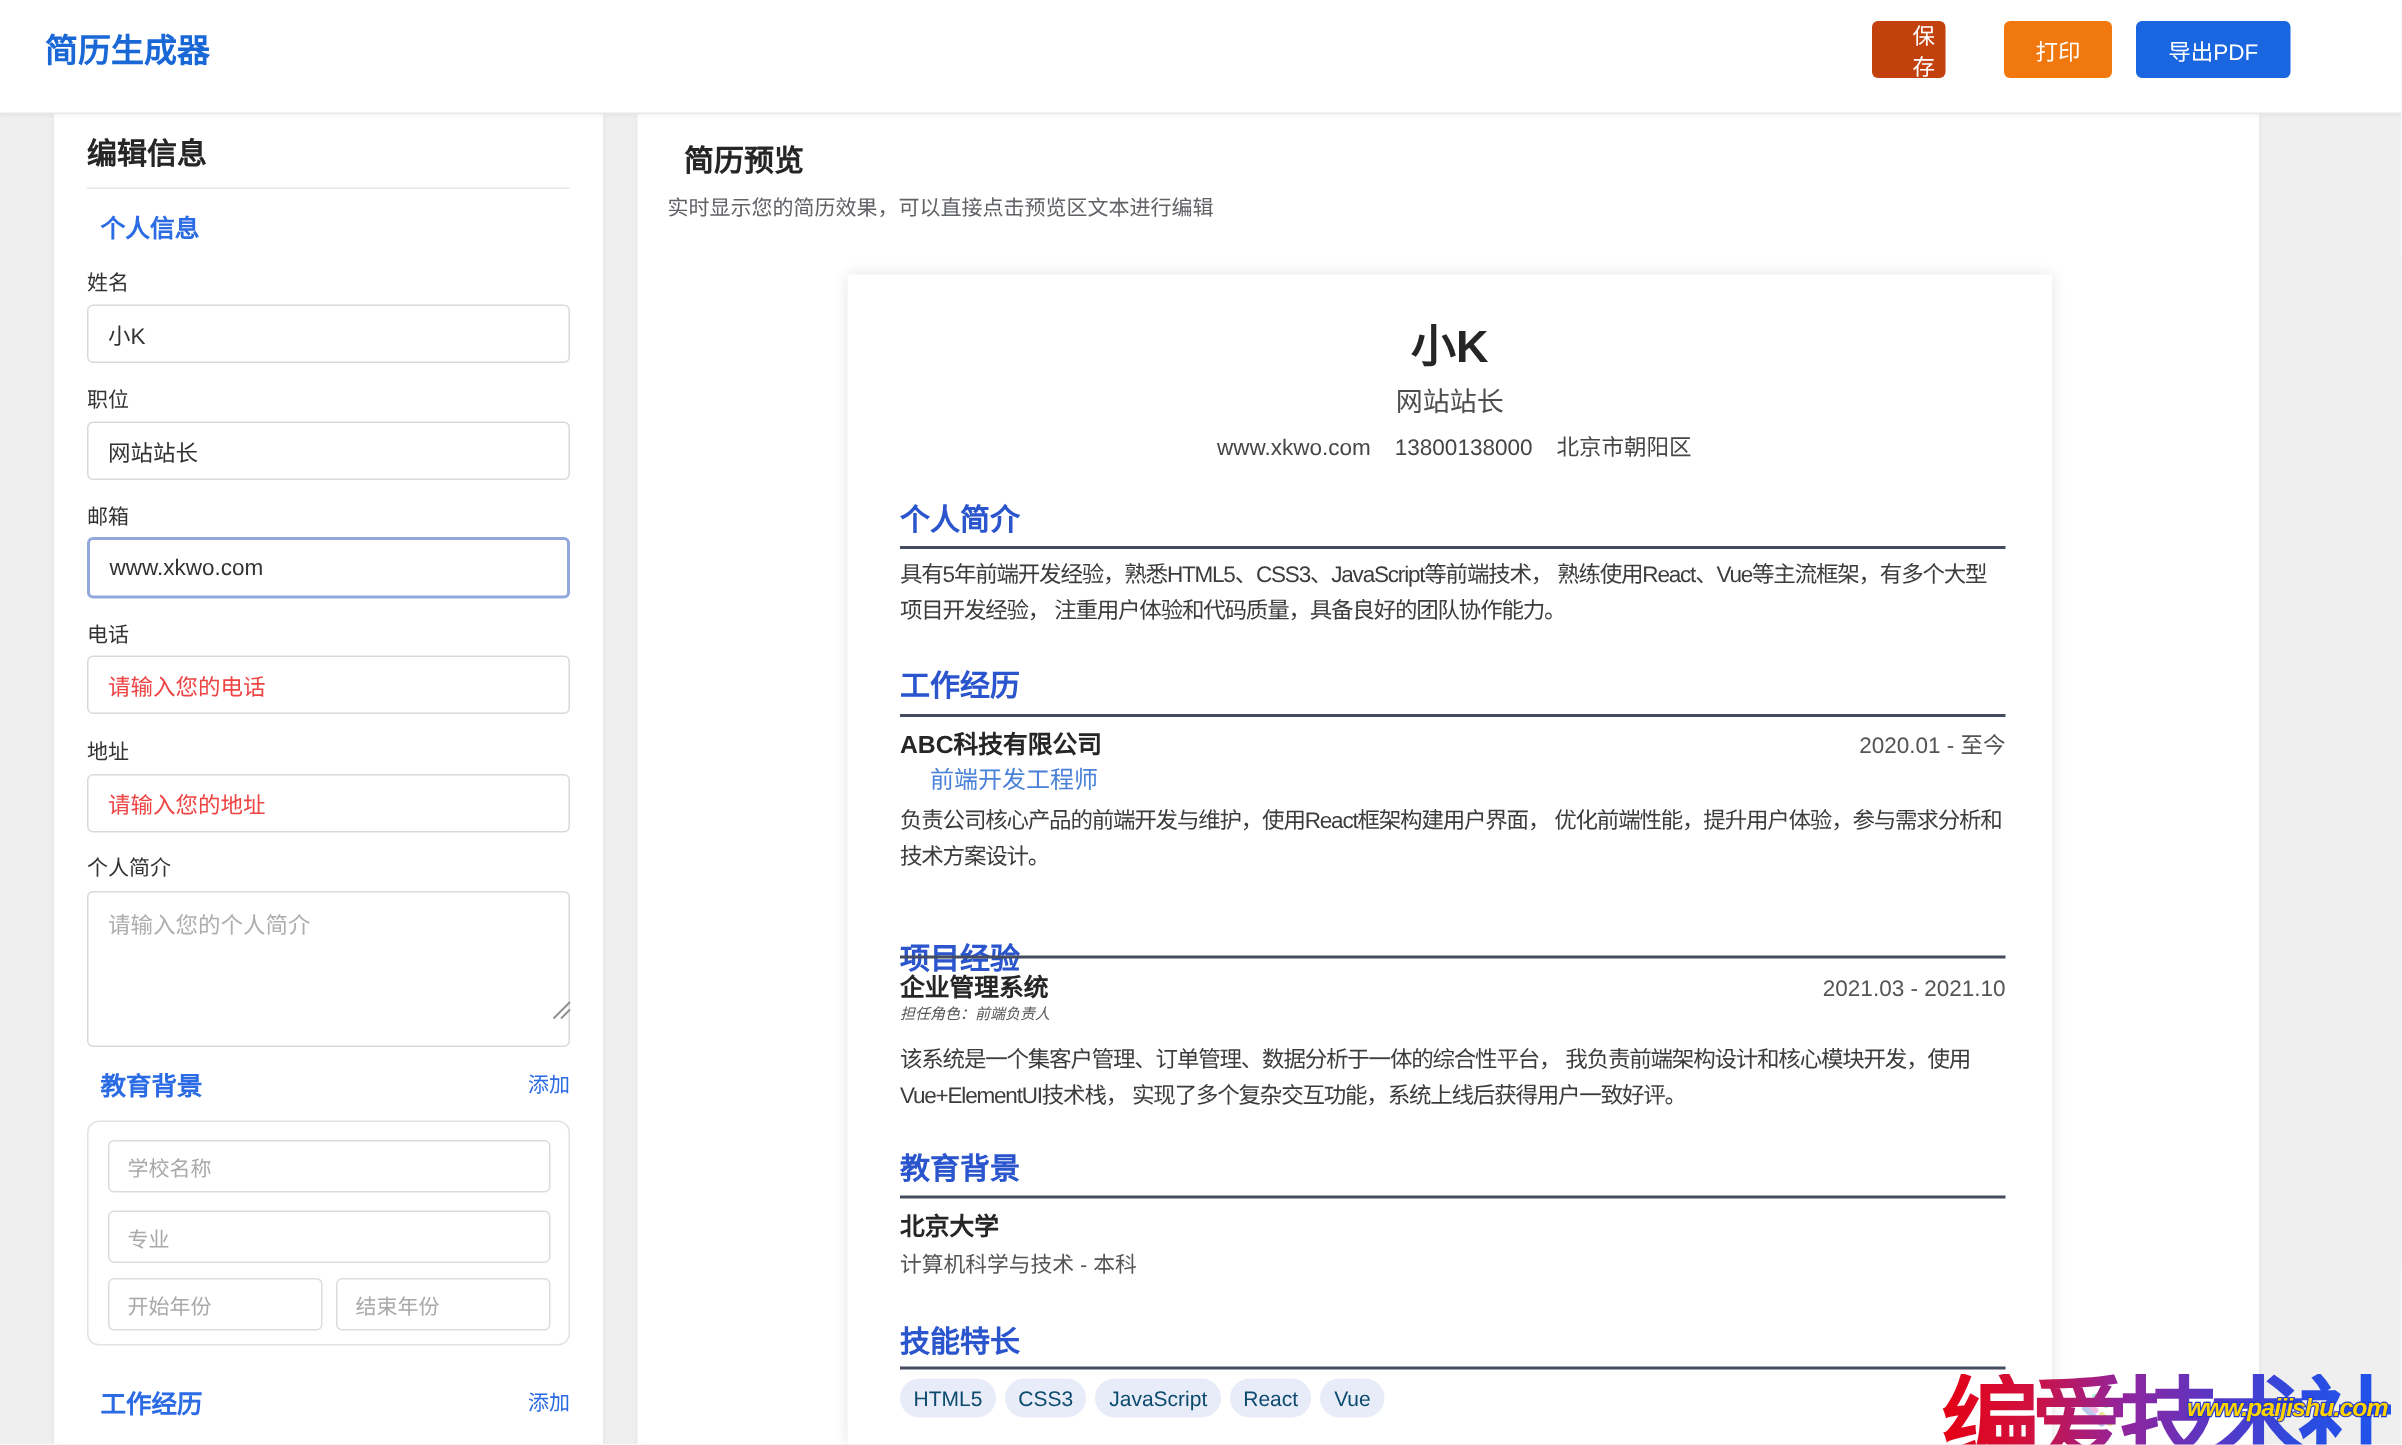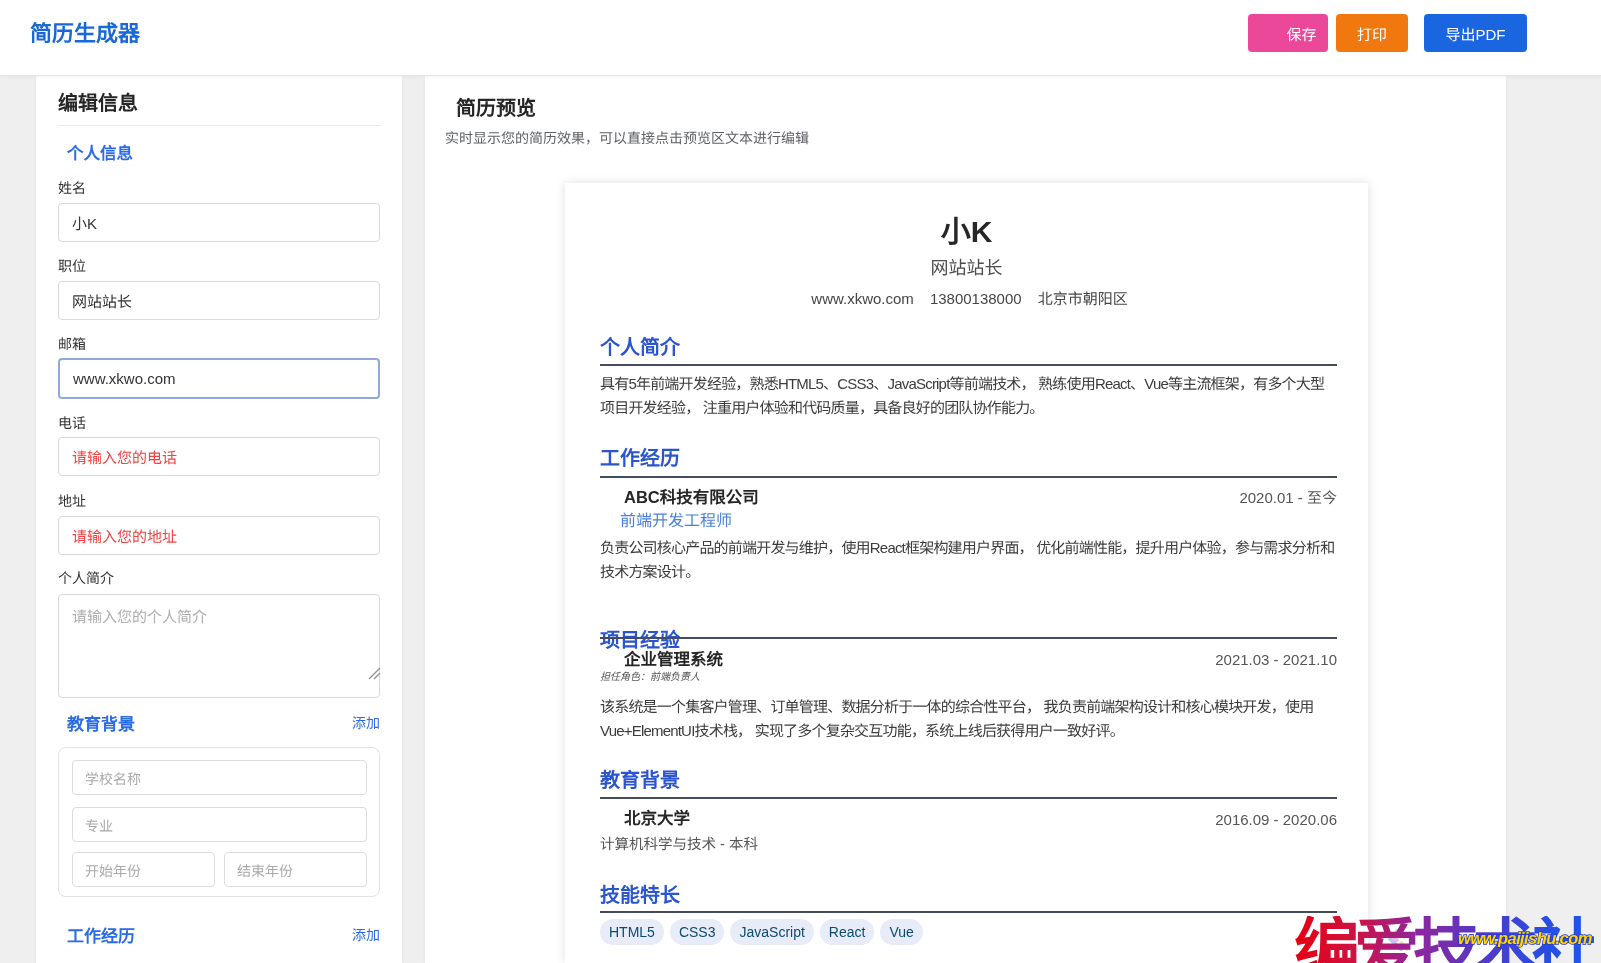--- a/index.html
+++ b/index.html
@@ -5,21 +5,21 @@
 <style>
   * { margin:0; padding:0; box-sizing:border-box; }
   html,body { width:1601px; height:963px; overflow:hidden; }
   body { background:#efefef; font-family:"Liberation Sans", sans-serif; position:relative; }
   
   .header { position:absolute; left:0; top:0; width:1601px; height:76px; background:#fff;
             border-bottom:1px solid #e7e7e7; box-shadow:0 1px 3px rgba(0,0,0,.05); z-index:5; }
   .logo { z-index:10; position:absolute; left:30px; top:23px; font-size:22px; font-weight:bold; color:#1a68d6; line-height:1; }
   .btn { z-index:10; position:absolute; top:14px; height:38px; border-radius:4px; color:#fff; font-size:15px;
          display:flex; align-items:center; justify-content:center; }
-  .btn-save { left:1248px; width:80px; background:#ec4899;padding-left:27px; }
+  .btn-save { left:1248px; width:49px; background:#c2410c;padding-left:27px; }
   .btn-print { left:1336px; width:72px; background:#f0780f; }
   .btn-pdf { left:1424px; width:103px; background:#1a66e0; }
   
   .left-card { position:absolute; left:36px; top:76px; width:366px; height:887px; background:#fff;
                box-shadow:0 1px 4px rgba(0,0,0,.06); }
   .right-card { position:absolute; left:425px; top:76px; width:1081px; height:887px; background:#fff;
                 box-shadow:0 1px 4px rgba(0,0,0,.06); }
   
   .l-title { position:absolute; left:58px; top:93px; font-size:20px; font-weight:bold; color:#262626; line-height:1; }
   .l-hr { position:absolute; left:58px; top:125px; width:322px; height:1px; background:#e8e8e8; }
@@ -46,21 +46,21 @@
             font-size:30px; font-weight:bold; color:#262626; line-height:1; }
   .r-job { position:absolute; left:0; top:76px; width:803px; text-align:center;
            font-size:18px; color:#4d4d4d; line-height:1; }
   .r-contact { position:absolute; left:3px; top:108px; width:803px; text-align:center;
                font-size:15px; color:#464646; line-height:1; }
   .r-contact span { margin:0 8px; }
   .sec-title { position:absolute; left:35px; font-size:20px; font-weight:bold; color:#2a55cd; line-height:1; }
   .sec-line { position:absolute; left:35px; width:737px; height:2px; background:#454c5f; }
   .r-par { position:absolute; left:35px; width:739px; font-size:15px; color:#3c3c3c;
            line-height:23.5px; letter-spacing:-0.8px; }
-  .r-h3 { position:absolute; left:35px; font-size:16.5px; font-weight:bold; color:#262626; line-height:1;margin-left:24px; }
+  .r-h3 { position:absolute; left:35px; font-size:16.5px; font-weight:bold; color:#262626; line-height:1; }
   .r-date { position:absolute; width:737px; left:35px; text-align:right; font-size:15px; color:#555; line-height:1; }
   .r-role { position:absolute; left:35px; font-size:16px; color:#4a82d8; line-height:1; }
   .r-italic { position:absolute; left:35px; font-size:10px; color:#555; font-style:italic; line-height:1; }
   .r-gray { position:absolute; left:35px; font-size:14.5px; color:#555; line-height:1; }
   .pills { position:absolute; left:35px; top:736px; }
   .pill { display:inline-block; background:#e8ecf8; color:#0c4a6e; font-size:14px; line-height:18px;
           border-radius:13px; padding:4px 9px; margin-right:6px; }
   
   .wm-big { position:absolute; left:1294px; top:916px; width:300px; font-size:66px; font-weight:bold; line-height:1;
             font-family:"Liberation Sans",sans-serif; letter-spacing:-6.5px; white-space:nowrap;
@@ -138,21 +138,20 @@
     <div class="sec-title" style="top:447px;">项目经验</div>
     <div class="sec-line" style="top:454px;"></div>
     <div class="r-h3" style="top:468px;">企业管理系统</div>
     <div class="r-date" style="top:469px;">2021.03 - 2021.10</div>
     <div class="r-italic" style="top:489px;">担任角色：前端负责人</div>
     <div class="r-par" style="top:512px;">该系统是一个集客户管理、订单管理、数据分析于一体的综合性平台， 我负责前端架构设计和核心模块开发，使用<br>Vue+ElementUI技术栈， 实现了多个复杂交互功能，系统上线后获得用户一致好评。</div>
 
     <div class="sec-title" style="top:587px;">教育背景</div>
     <div class="sec-line" style="top:614px;"></div>
     <div class="r-h3" style="top:627px;">北京大学</div>
-    <div class="r-date" style="top:629px;">2016.09 - 2020.06</div>
     <div class="r-gray" style="top:654px;">计算机科学与技术 - 本科</div>
 
     <div class="sec-title" style="top:702px;">技能特长</div>
     <div class="sec-line" style="top:728px;"></div>
     <div class="pills">
       <span class="pill">HTML5</span><span class="pill">CSS3</span><span class="pill">JavaScript</span><span class="pill">React</span><span class="pill">Vue</span>
     </div>
   </div>
 
   <div class="stroke" style="left:1382px; top:933px; width:19px; height:4px; background:#f2b4e2; transform:rotate(44deg);"></div>

